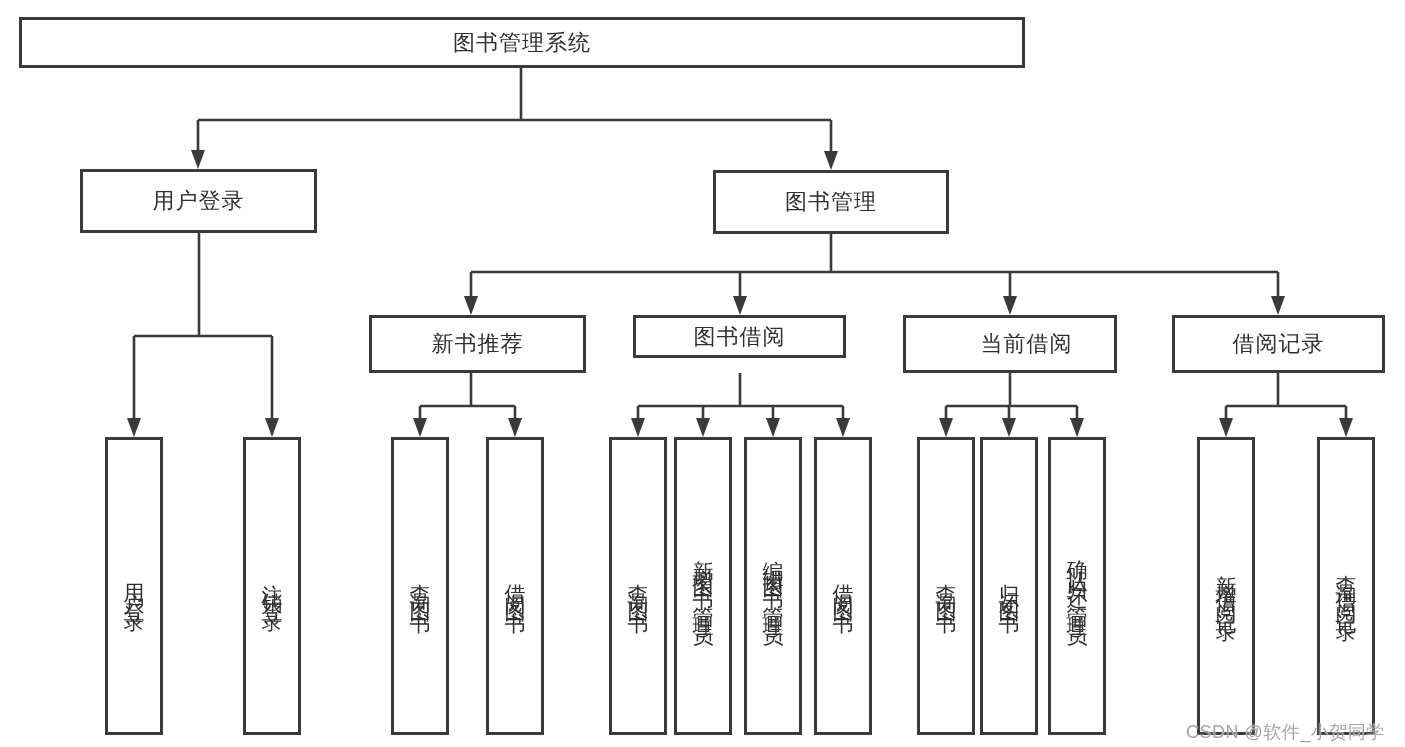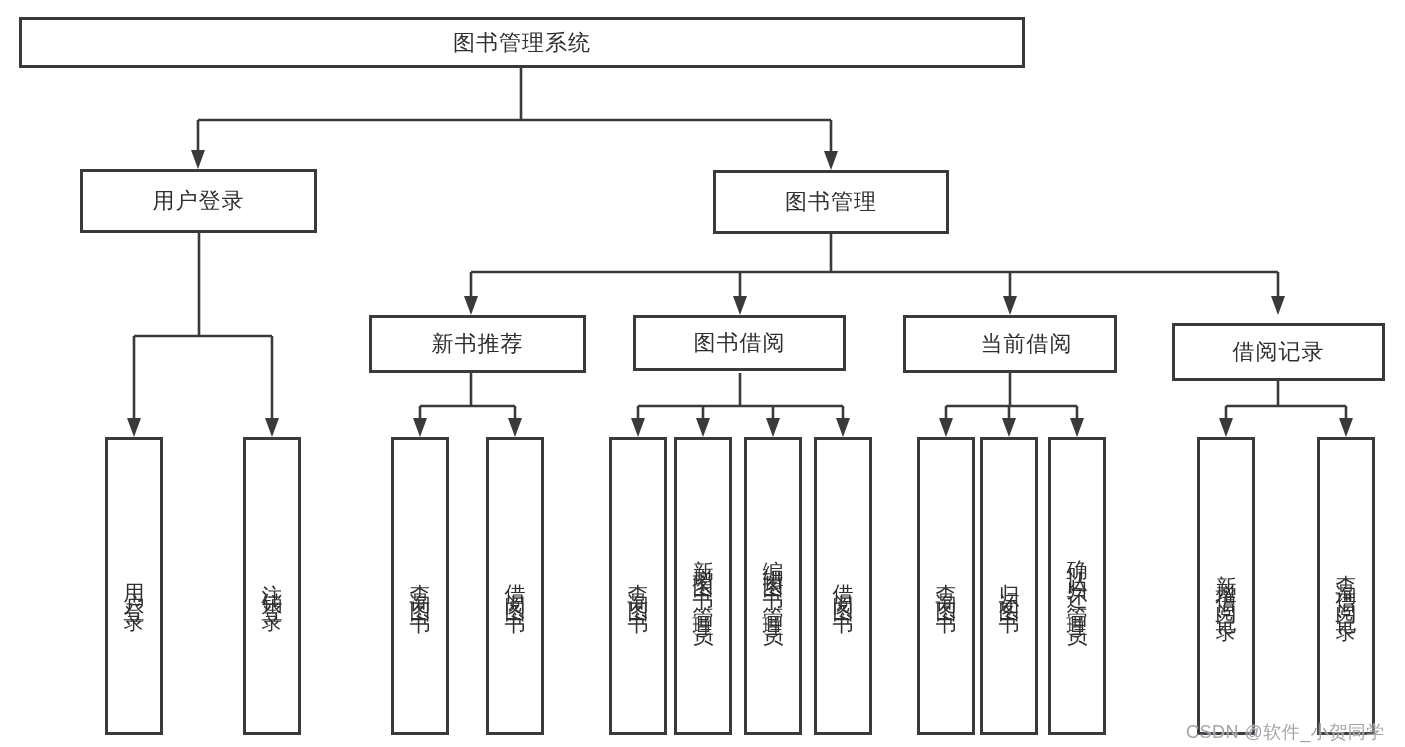--- a/index.html
+++ b/index.html
@@ -18,23 +18,23 @@
     background:#ffffff;
     display:flex;align-items:center;justify-content:center;
     color:#2f2f31;
     z-index:2;
   }
   .hnode{font-size:22px;letter-spacing:1px;}
   .root{left:19px;top:17px;width:1006px;height:51px;}
   .n-user-login{left:80px;top:169px;width:237px;height:64px;}
   .n-book-mgmt{left:713px;top:170px;width:236px;height:64px;}
   .n-new-book{left:363px;top:315px;width:217px;height:58px;margin-left:6px;}
-  .n-book-borrow{left:633px;top:315px;width:213px;height:56px;}
+  .n-book-borrow{left:633px;top:315px;width:213px;height:43px;}
   .n-current-borrow{left:903px;top:315px;width:214px;height:58px;padding-left:33px;}
-  .n-borrow-record{left:1172px;top:315px;width:213px;height:58px;margin-top:8px;}
+  .n-borrow-record{left:1172px;top:315px;width:213px;height:58px;}
   .leaf{top:437px;width:58px;height:298px;}
   .leaf-label{
     writing-mode:vertical-rl;
     text-orientation:mixed;
     font-size:21px;
     letter-spacing:0.45em;
     color:#2f2f31;
     white-space:nowrap;
   }
   .lf-1{left:105px;} .lf-2{left:243px;}

